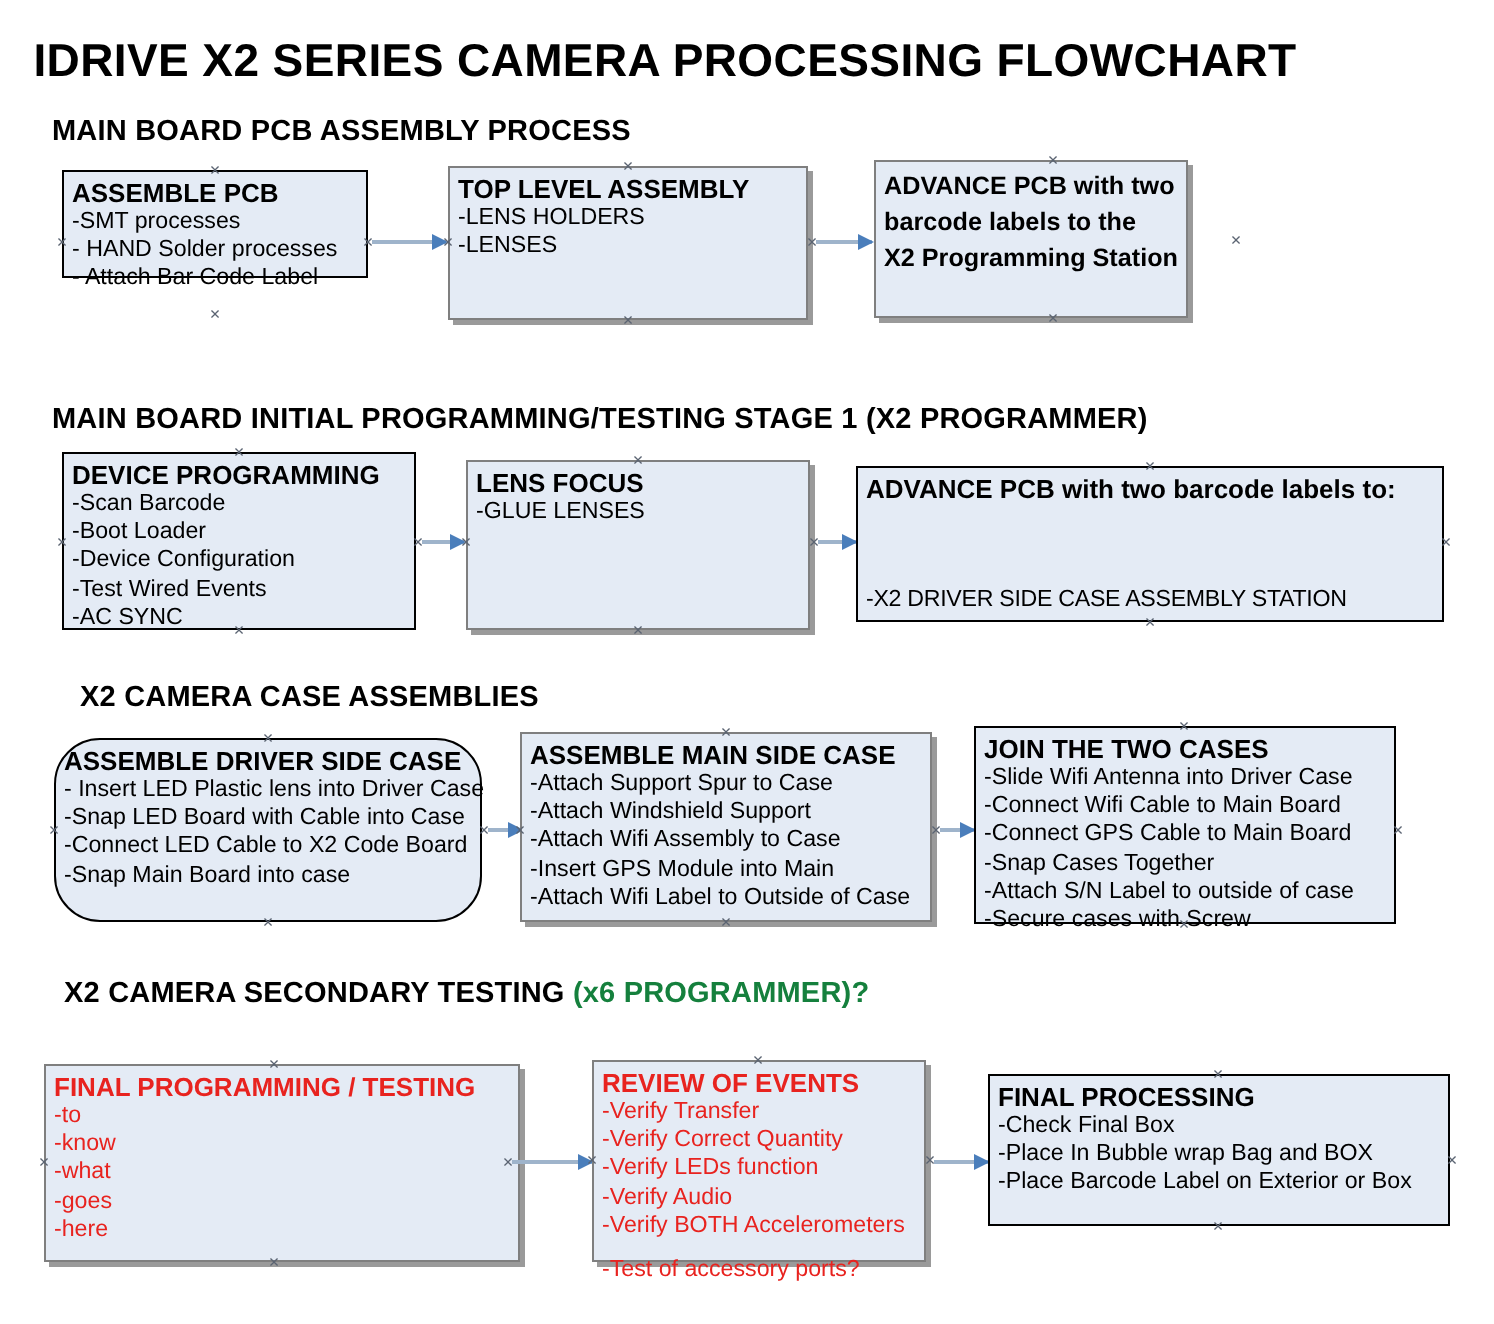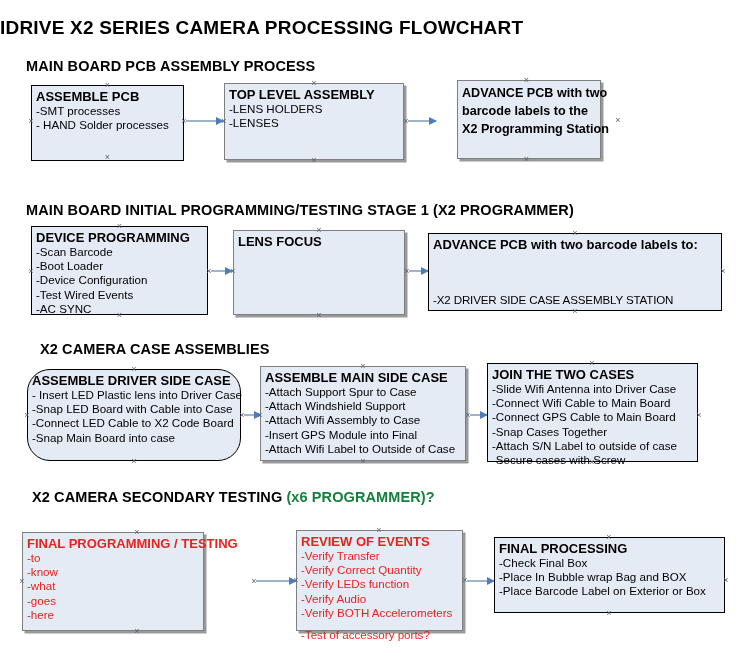--- a/index.html
+++ b/index.html
@@ -21,21 +21,22 @@
     left: 0; top: 0;
     width: 747px;
     height: 662px;
   }
 
   
   .doc-title {
     position: absolute;
     left: 0; top: 17px;
     width: 665px;
-    font-size: 19px;
+    text-align: center;
+    font-size: 23px;
     font-weight: bold;
     letter-spacing: .2px;
     white-space: nowrap;
   }
   .section-head {
     position: absolute;
     font-size: 14.5px;
     font-weight: bold;
     letter-spacing: .1px;
     white-space: nowrap;
@@ -128,45 +129,46 @@
 <body>
 
 <div id="canvas">
 
   <div class="doc-title">IDRIVE X2  SERIES CAMERA PROCESSING FLOWCHART</div>
 
   <div class="section-head" style="left:26px; top:58px;">
     <span>MAIN BOARD PCB ASSEMBLY PROCESS</span>
   </div>
 
-  <div class="node" style="left:31px; top:85px; width:153px; height:76px;">
+  <div class="node" style="left:31px; top:85px; width:153px; height:54px;">
     <span class="title">ASSEMBLE PCB</span>
     <span class="line">-SMT processes</span>
     <span class="line">- HAND Solder processes</span>
+    <span class="line">- Attach Bar Code Label</span>
   </div>
   <div class="handle" style="left:107.5px; top:85px;"></div>
   <div class="handle" style="left:107.5px; top:157px;"></div>
   <div class="handle" style="left:31px; top:121px;"></div>
   <div class="handle" style="left:184px; top:121px;"></div>
 
   <div class="conn" style="left:186px; top:120px; width:37px;"></div>
 
   <div class="node gray-border shadowed" style="left:224px; top:83px; width:180px; height:77px;">
     <span class="title">TOP LEVEL ASSEMBLY</span>
     <span class="line">-LENS HOLDERS</span>
     <span class="line">-LENSES</span>
   </div>
   <div class="handle" style="left:314px; top:83px;"></div>
   <div class="handle" style="left:314px; top:160px;"></div>
   <div class="handle" style="left:224px; top:121px;"></div>
   <div class="handle" style="left:406px; top:121px;"></div>
 
   <div class="conn" style="left:408px; top:120px; width:28px;"></div>
 
-  <div class="node gray-border shadowed all-bold" style="left:457px; top:80px; width:144px; height:79px;">
+  <div class="node gray-border shadowed all-bold" style="left:437px; top:80px; width:157px; height:79px;">
     <span class="line">ADVANCE PCB with two</span>
     <span class="line">barcode labels to the</span>
     <span class="line"> X2 Programming Station</span>
   </div>
   <div class="handle" style="left:526.5px; top:80px;"></div>
   <div class="handle" style="left:526.5px; top:159px;"></div>
   <div class="handle" style="left:618px; top:120px;"></div>
 
   <div class="section-head" style="left:26px; top:202px;">
     <span>MAIN BOARD INITIAL PROGRAMMING/TESTING STAGE 1 (X2 PROGRAMMER)</span>
@@ -182,20 +184,21 @@
   </div>
   <div class="handle" style="left:119.5px; top:226px;"></div>
   <div class="handle" style="left:119.5px; top:315px;"></div>
   <div class="handle" style="left:31px; top:271px;"></div>
   <div class="handle" style="left:209px; top:271px;"></div>
 
   <div class="conn" style="left:211px; top:270px; width:21px;"></div>
 
   <div class="node gray-border shadowed" style="left:233px; top:230px; width:172px; height:85px;">
     <span class="title">LENS FOCUS</span>
+    <span class="line">-GLUE LENSES</span>
   </div>
   <div class="handle" style="left:319px; top:230px;"></div>
   <div class="handle" style="left:319px; top:315px;"></div>
   <div class="handle" style="left:233px; top:271px;"></div>
   <div class="handle" style="left:407px; top:271px;"></div>
 
   <div class="conn" style="left:409px; top:270px; width:19px;"></div>
 
   <div class="node" style="left:428px; top:233px; width:294px; height:78px;">
     <span class="title">ADVANCE PCB with two barcode labels to:</span>
@@ -221,21 +224,21 @@
   <div class="handle" style="left:27px; top:415px;"></div>
   <div class="handle" style="left:242px; top:415px;"></div>
 
   <div class="conn" style="left:244px; top:414px; width:17px;"></div>
 
   <div class="node gray-border shadowed" style="left:260px; top:366px; width:206px; height:95px;">
     <span class="title">ASSEMBLE MAIN SIDE CASE</span>
     <span class="line">-Attach Support Spur to Case</span>
     <span class="line">-Attach Windshield Support</span>
     <span class="line">-Attach Wifi Assembly to Case</span>
-    <span class="line">-Insert GPS Module into Final</span>
+    <span class="line">-Insert GPS Module into Main</span>
     <span class="line">-Attach Wifi Label to Outside of Case</span>
   </div>
   <div class="handle" style="left:363px; top:366px;"></div>
   <div class="handle" style="left:363px; top:461px;"></div>
   <div class="handle" style="left:260px; top:415px;"></div>
   <div class="handle" style="left:468px; top:415px;"></div>
 
   <div class="conn" style="left:470px; top:414px; width:17px;"></div>
 
   <div class="node" style="left:487px; top:363px; width:211px; height:99px;">
@@ -248,21 +251,21 @@
     <span class="line">-Secure cases with Screw</span>
   </div>
   <div class="handle" style="left:592px; top:363px;"></div>
   <div class="handle" style="left:592px; top:462px;"></div>
   <div class="handle" style="left:699px; top:415px;"></div>
 
   <div class="section-head" style="left:32px; top:489px;">
     <span>X2 CAMERA SECONDARY TESTING </span><span class="accent">(x6 PROGRAMMER)?</span>
   </div>
 
-  <div class="node red gray-border shadowed" style="left:22px; top:532px; width:182px; height:99px;">
+  <div class="node red gray-border shadowed" style="left:22px; top:532px; width:238px; height:99px;">
     <span class="title">FINAL PROGRAMMING / TESTING</span>
     <span class="line">-to</span>
     <span class="line">-know</span>
     <span class="line">-what</span>
     <span class="line">-goes</span>
     <span class="line">-here</span>
   </div>
   <div class="handle" style="left:137px; top:532px;"></div>
   <div class="handle" style="left:137px; top:631px;"></div>
   <div class="handle" style="left:22px; top:581px;"></div>

